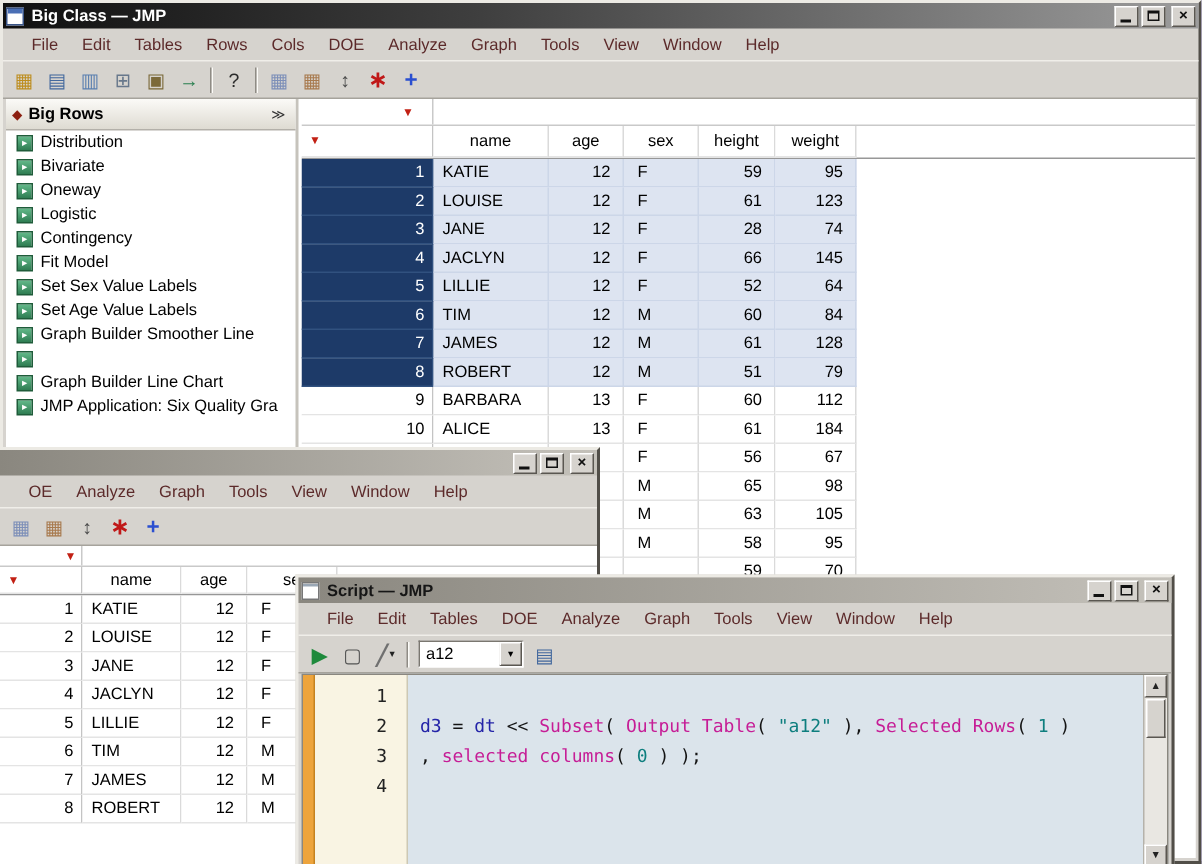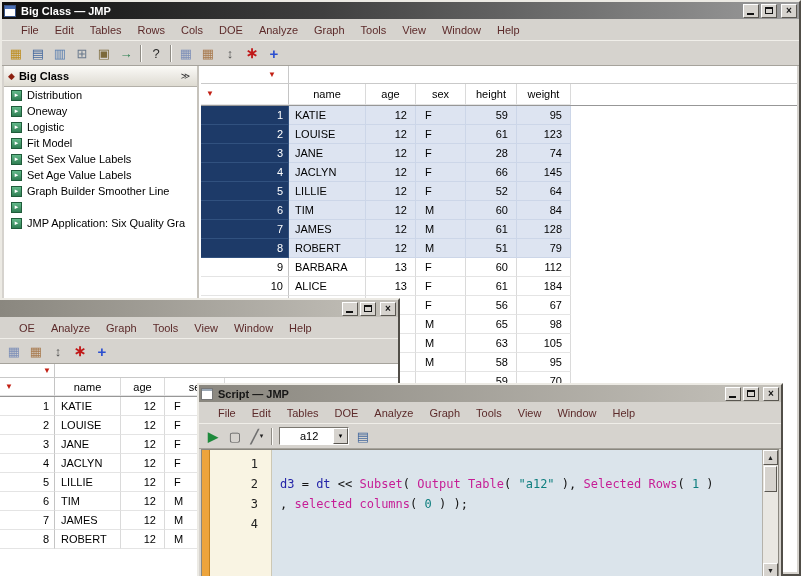--- a/index.html
+++ b/index.html
@@ -70,21 +70,21 @@
   .hrow .rnum{justify-content:flex-start;padding-left:5px}
   .trow.sel .cell{background:#dde4f1;border-bottom-color:#ccd6e8;border-right-color:#ccd6e8}
   .trow.sel .rnum{background:#1d3a68;color:#fff;border-bottom-color:#31517f;border-right-color:#31517f}
   .main-t .rnum{width:88px}.main-t .c-name{width:77px}.main-t .c-age{width:50px}
   .main-t .c-sex{width:50px}.main-t .c-height{width:51px}.main-t .c-weight{width:54px}
   .sub-t .rnum{width:55px}.sub-t .c-name{width:66px}.sub-t .c-age{width:44px}.sub-t .c-sex{width:60px}
 
   
   .combo{width:70px;height:18px;background:#fff;border:1px solid;border-color:#7a7770 #fff #fff #7a7770;
          display:inline-flex;align-items:center;margin:0 3px}
-  .combo-text{flex:1;padding-left:20px}
+  .combo-text{flex:1;padding-left:4px}
   .combo-btn{width:15px;height:100%;background:#d6d3ce;border:1px solid;border-color:#fff #5a5751 #5a5751 #fff;
              display:flex;align-items:center;justify-content:center;font-size:7px}
   .editor{position:absolute;top:64px;left:2px;right:2px;bottom:2px;border:1px solid #8a877f;display:flex;background:#dbe4eb}
   .gutter{width:70px;background:#f9f4e3;border-right:1px solid #cdc8b4;padding-top:4px;position:relative;flex:0 0 70px}
   .gutter::before{content:"";position:absolute;left:0;top:0;bottom:0;width:7px;background:#eda43c;border-right:1px solid #c5821f}
   .lnum{height:20px;line-height:20px;text-align:right;padding-right:13px;
         font-family:"DejaVu Sans Mono",monospace;font-size:12px;color:#222}
   .code{flex:1;padding:4px 0 0 8px;font-family:"DejaVu Sans Mono",monospace;font-size:12px;line-height:20px;overflow:hidden}
   .cline{height:20px;white-space:pre}
   .tk-var{color:#2424a8}.tk-op{color:#141414}.tk-msg{color:#c61d96}.tk-num{color:#0d7e7e}.tk-str{color:#0d7e7e}
@@ -146,56 +146,68 @@
         <span class="tool" style="color: rgb(125, 143, 184);">▦</span>
         <span class="tool" style="color: rgb(168, 122, 78);">▦</span>
         <span class="tool" style="color: rgb(74, 74, 74);">↕</span>
         <span class="tool" style="color: rgb(192, 24, 24); font-weight: bold; font-size: 15px;">∗</span>
         <span class="tool" style="color: rgb(43, 79, 208); font-weight: bold; font-size: 15px;">+</span>
       </div>
     <div class="content">
       <div class="sidebar">
         <div class="sb-header">
           <span class="diamond">◆</span>
-          <span class="sb-title">Big Class</span>
+          <span class="sb-title">Big Rows</span>
           <span class="sb-expand">
               <span>≫</span>
             </span>
         </div>
         <div id="sidebar-items">
             <div class="sidebar-item">
               <span class="script-icon">▸</span>
               <span>Distribution</span>
             </div>
             <div class="sidebar-item">
               <span class="script-icon">▸</span>
+              <span>Bivariate</span>
+            </div>
+            <div class="sidebar-item">
+              <span class="script-icon">▸</span>
               <span>Oneway</span>
             </div>
             <div class="sidebar-item">
               <span class="script-icon">▸</span>
               <span>Logistic</span>
             </div>
             <div class="sidebar-item">
               <span class="script-icon">▸</span>
+              <span>Contingency</span>
+            </div>
+            <div class="sidebar-item">
+              <span class="script-icon">▸</span>
               <span>Fit Model</span>
             </div>
             <div class="sidebar-item">
               <span class="script-icon">▸</span>
               <span>Set Sex Value Labels</span>
             </div>
             <div class="sidebar-item">
               <span class="script-icon">▸</span>
               <span>Set Age Value Labels</span>
             </div>
             <div class="sidebar-item">
               <span class="script-icon">▸</span>
               <span>Graph Builder Smoother Line</span>
             </div>
             <div class="sidebar-item">
               <span class="script-icon">▸</span>
+            </div>
+            <div class="sidebar-item">
+              <span class="script-icon">▸</span>
+              <span>Graph Builder Line Chart</span>
             </div>
             <div class="sidebar-item">
               <span class="script-icon">▸</span>
               <span>JMP Application: Six Quality Gra</span>
             </div>
           </div>
       </div>
       <div class="dtable main-t">
         <div class="col-strip">
           <div class="strip-num">

